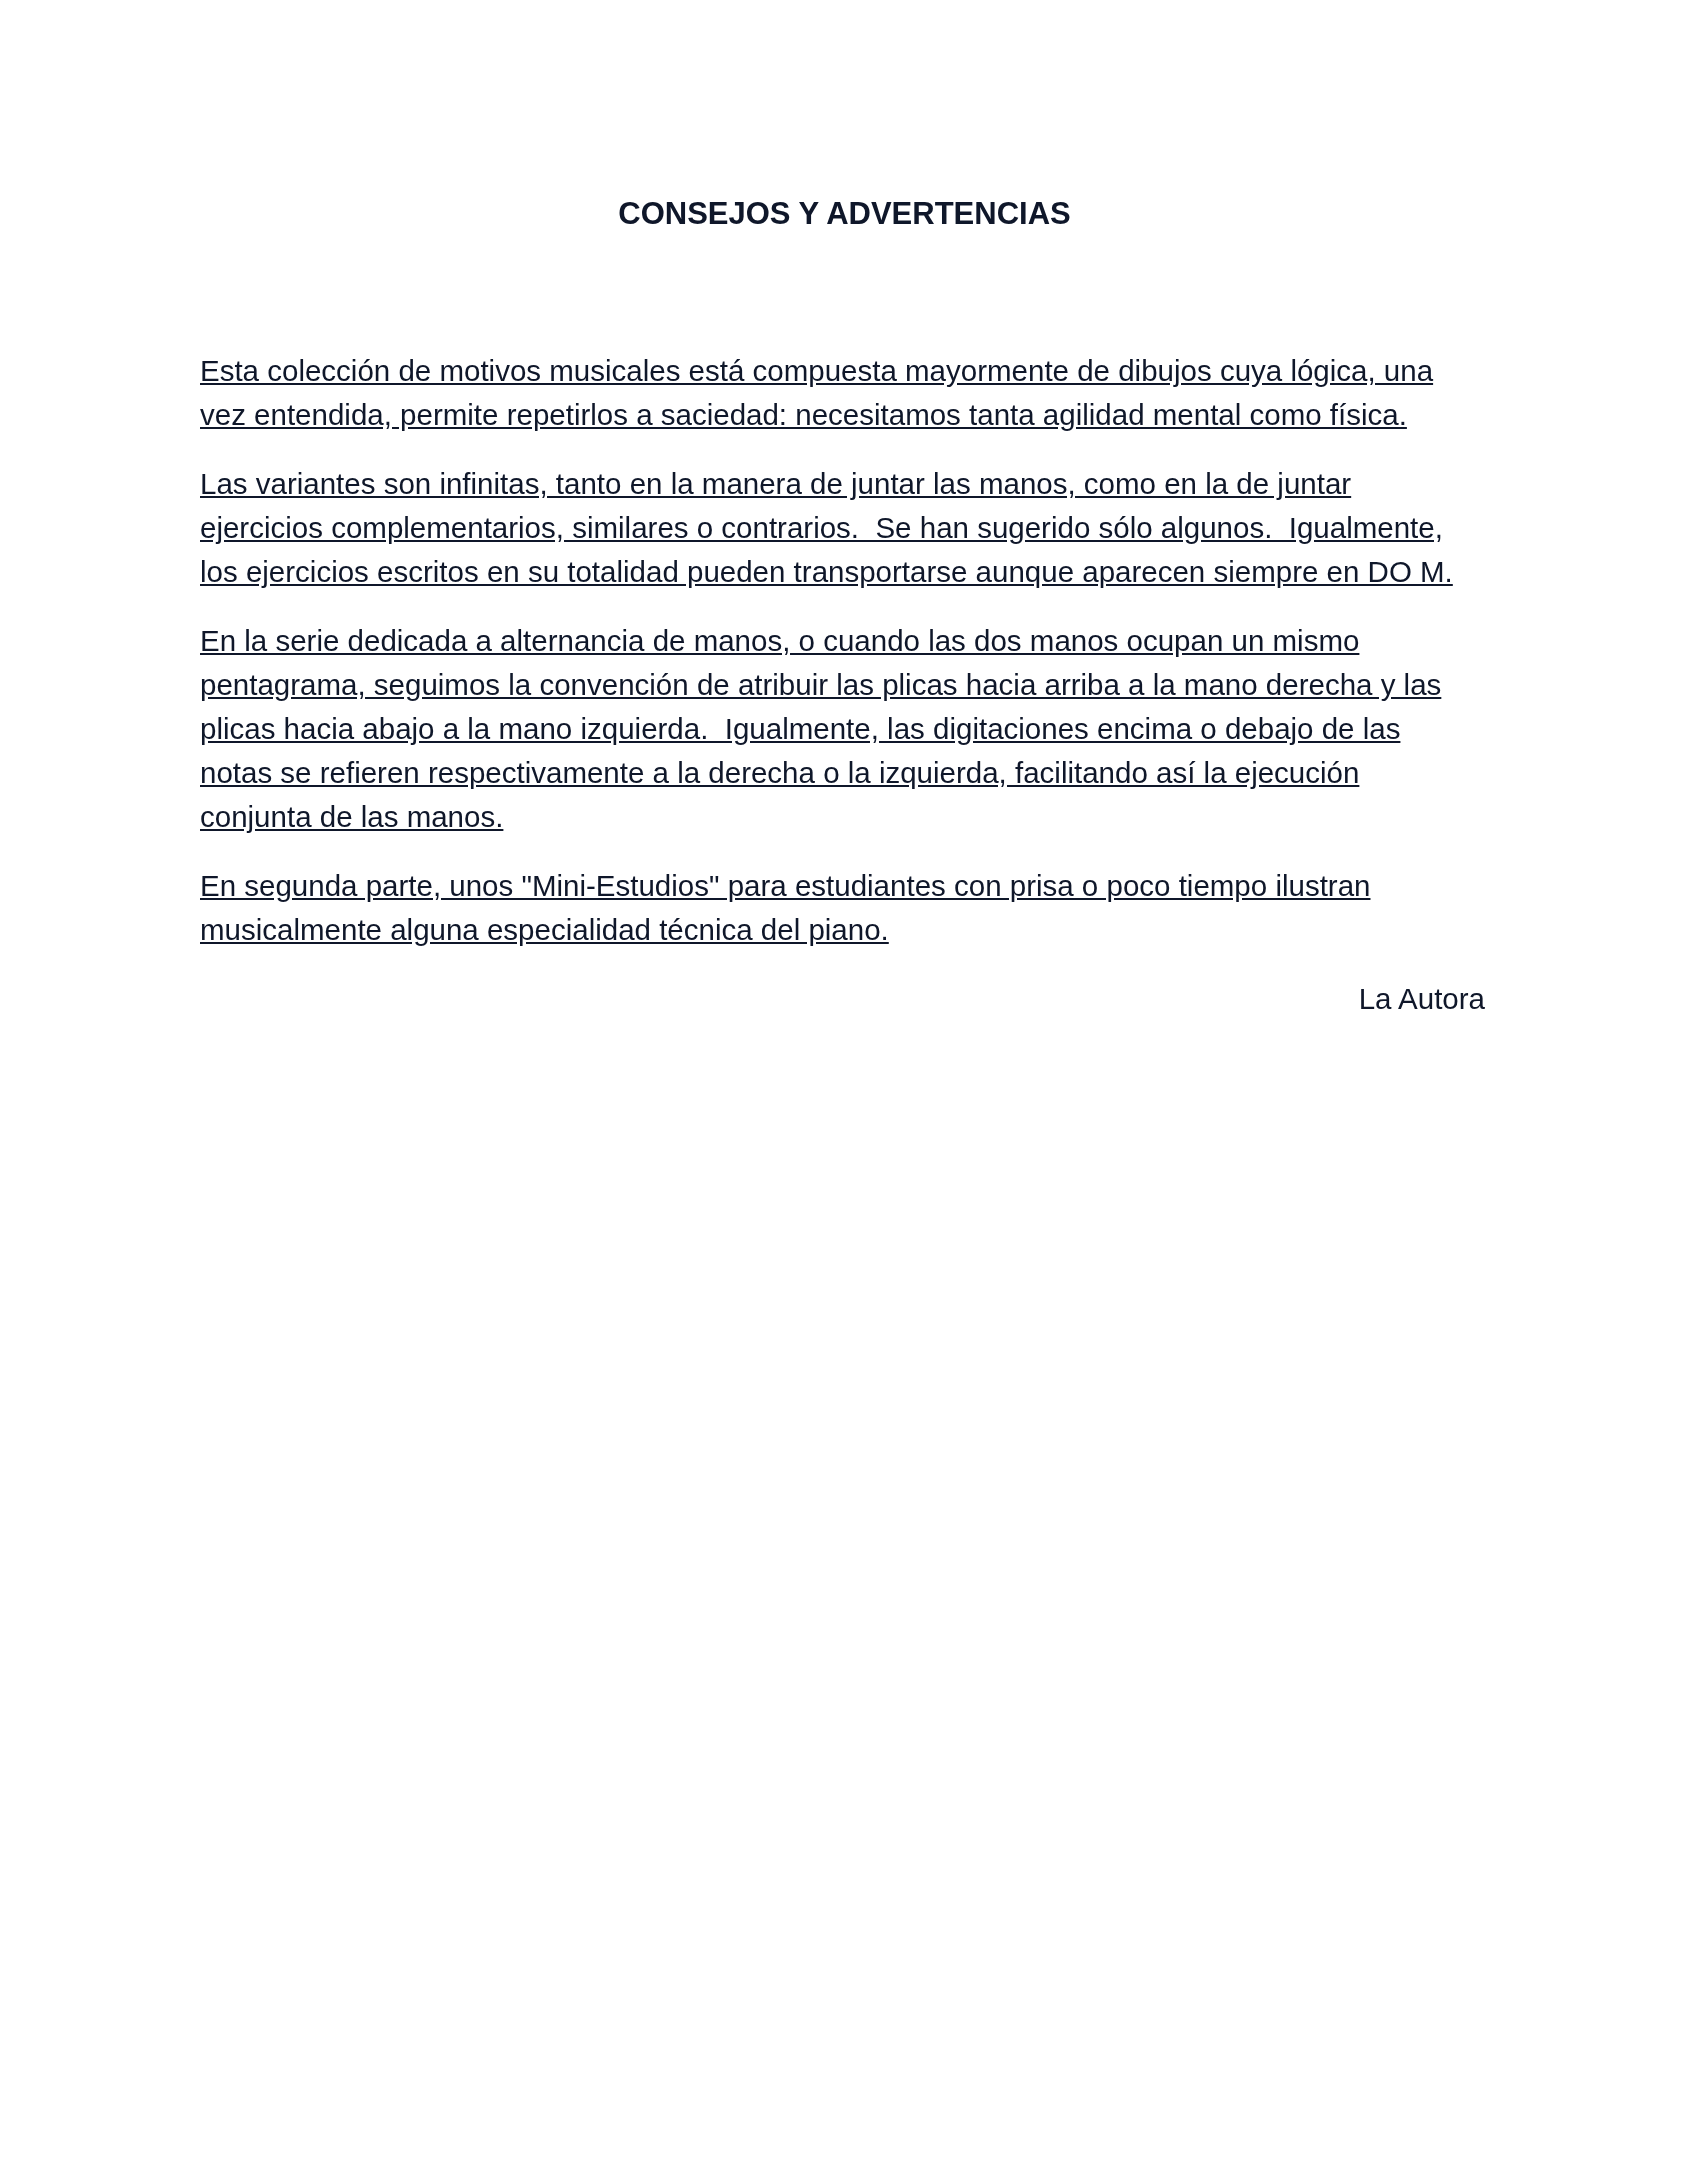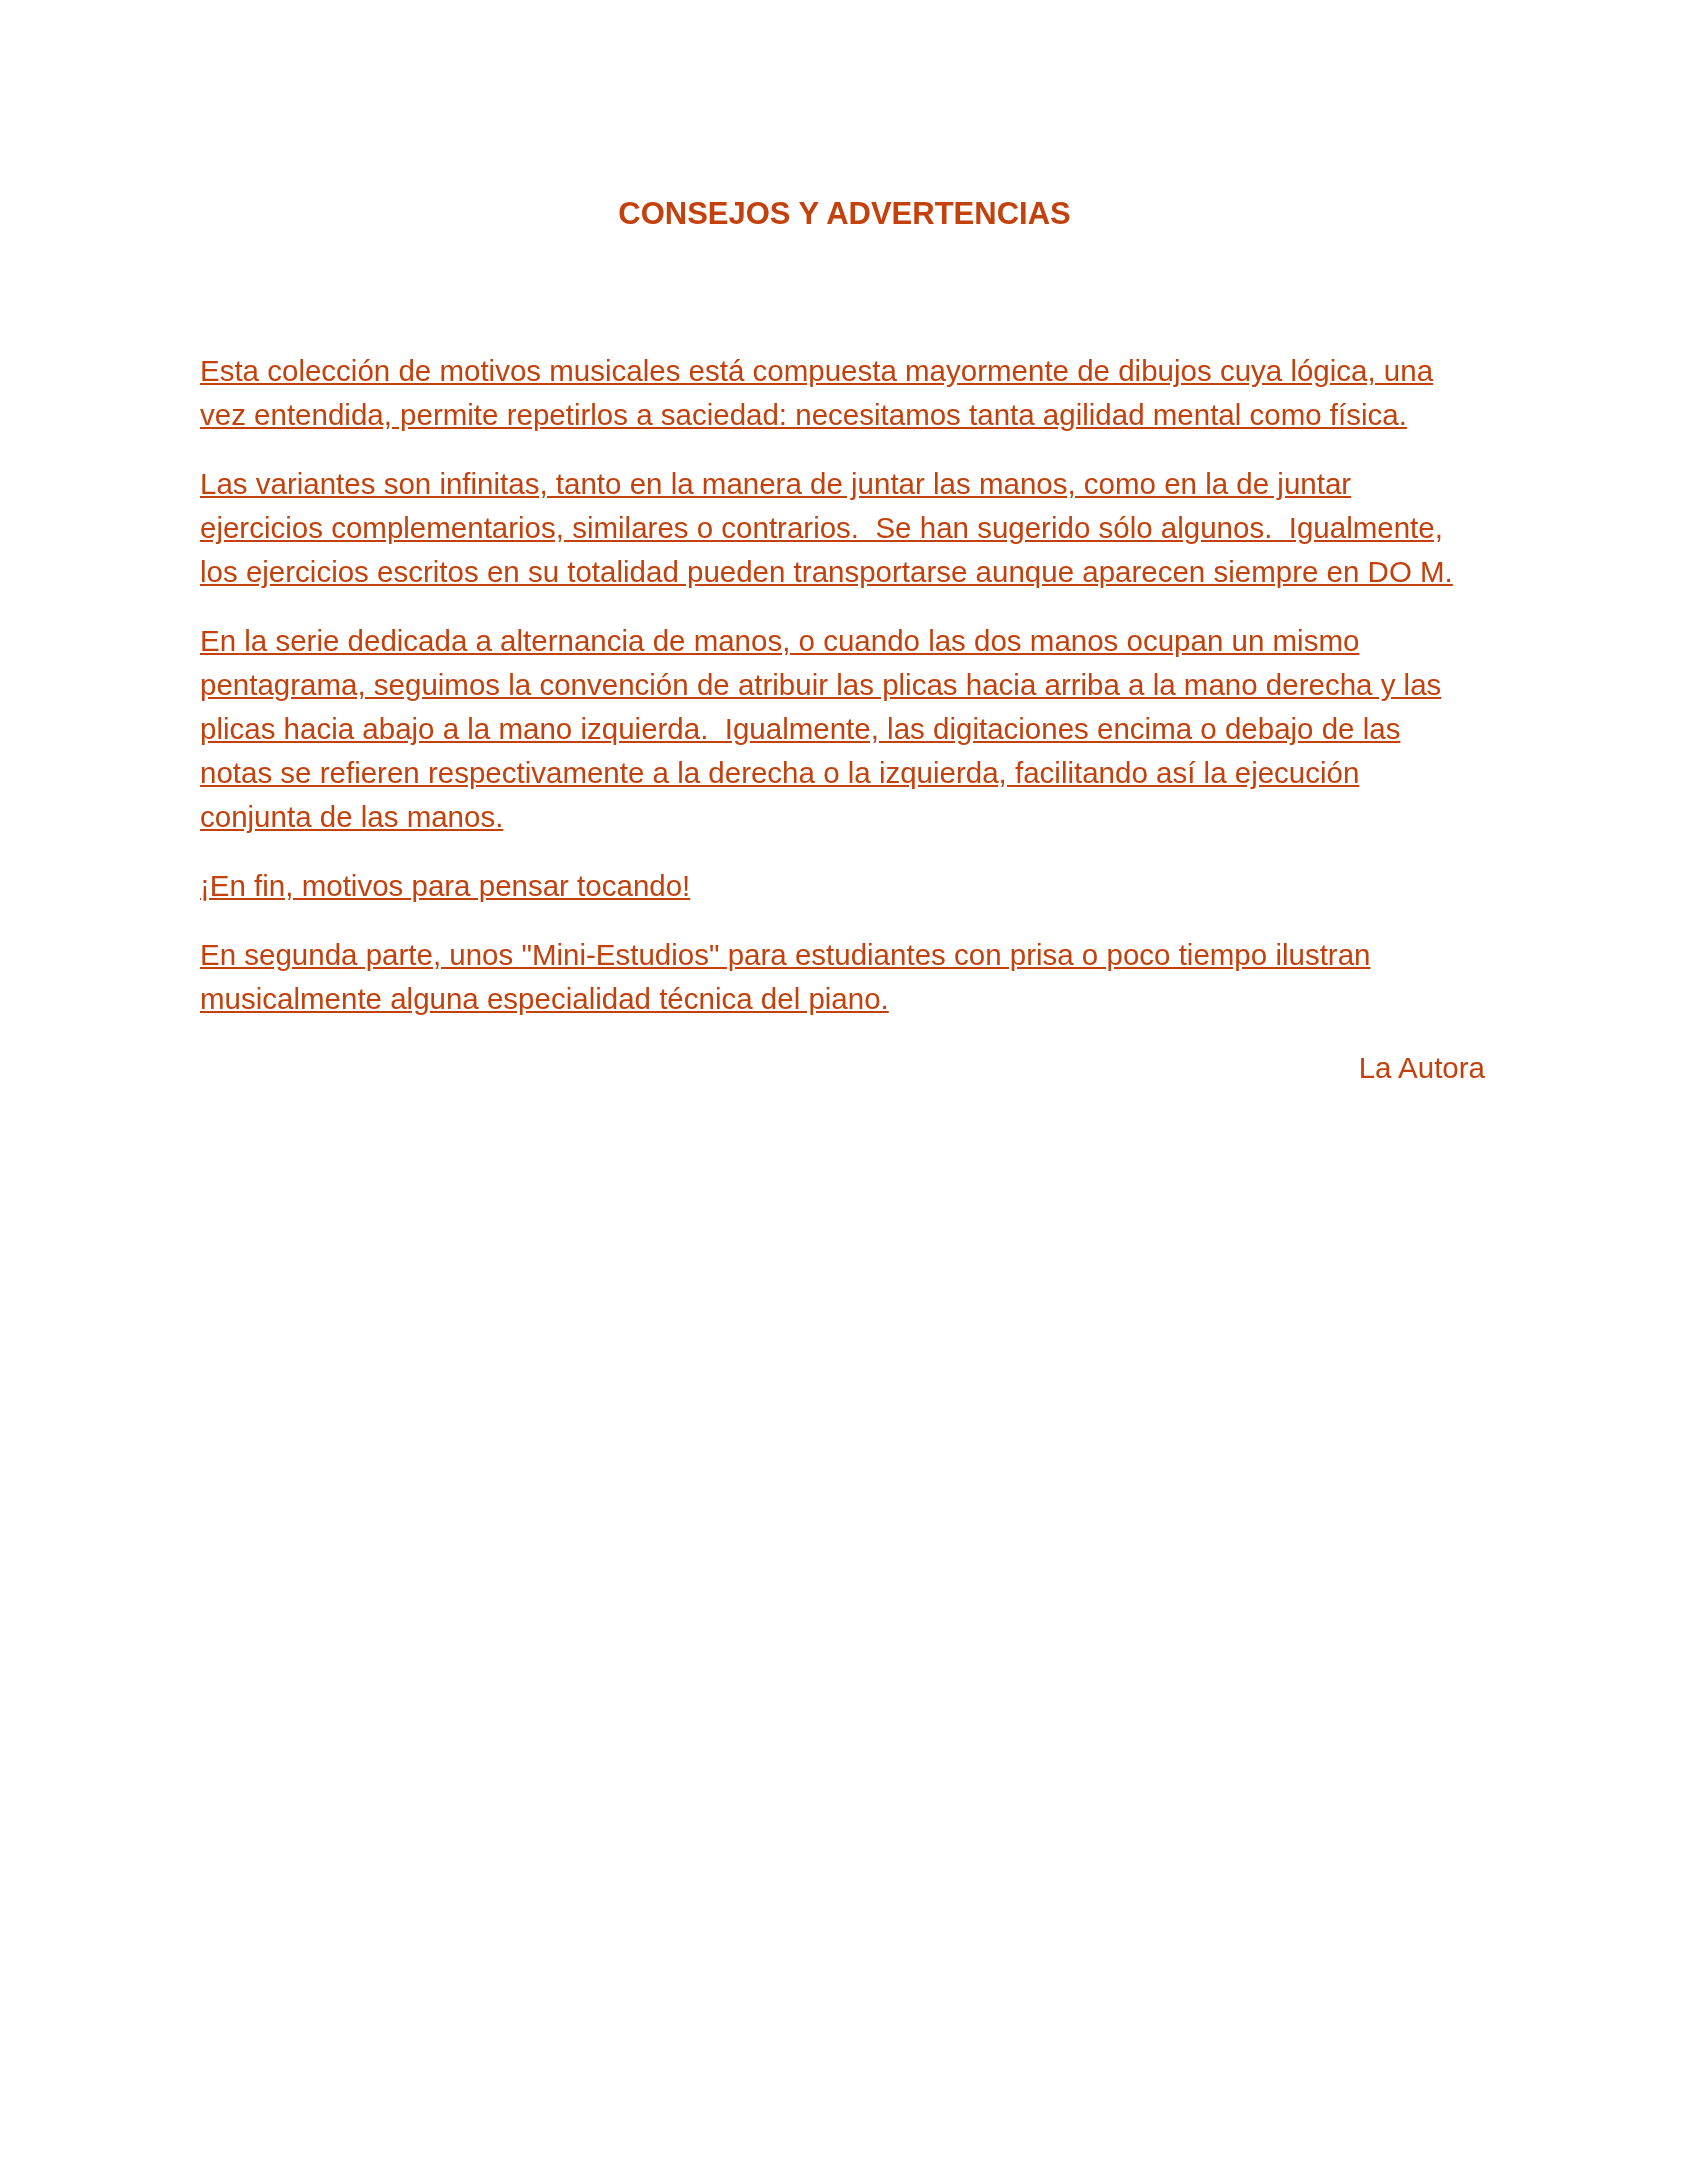--- a/index.html
+++ b/index.html
@@ -8,21 +8,21 @@
     background: #ffffff;
   }
   .page {
     position: relative;
     width: 1687px;
     height: 2183px;
     background: #ffffff;
     box-sizing: border-box;
     padding: 192px 198px 0 200px;
     font-family: "Liberation Sans", sans-serif;
-    color: #c2410c;
+    color: #0f172a;
   }
   .doc-title {
     margin: 0 0 113px 0;
     text-align: center;
     font-size: 31px;
     font-weight: 700;
     line-height: 44px;
     white-space: pre-wrap;
   }
   .para {
@@ -55,20 +55,19 @@
   <p class="para">Las variantes son infinitas, tanto en la manera de juntar las manos, como en la de juntar
 ejercicios complementarios, similares o contrarios.  Se han sugerido sólo algunos.  Igualmente,
 los ejercicios escritos en su totalidad pueden transportarse aunque aparecen siempre en DO M.</p>
 
   <p class="para">En la serie dedicada a alternancia de manos, o cuando las dos manos ocupan un mismo
 pentagrama, seguimos la convención de atribuir las plicas hacia arriba a la mano derecha y las
 plicas hacia abajo a la mano izquierda.  Igualmente, las digitaciones encima o debajo de las
 notas se refieren respectivamente a la derecha o la izquierda, facilitando así la ejecución
 conjunta de las manos.</p>
 
-  <p class="para">¡En fin, motivos para pensar tocando!</p>
 
   <p class="para">En segunda parte, unos "Mini-Estudios" para estudiantes con prisa o poco tiempo ilustran
 musicalmente alguna especialidad técnica del piano.</p>
 
   <p class="signature">La Autora</p>
 </div>
 
 
 </body></html>

